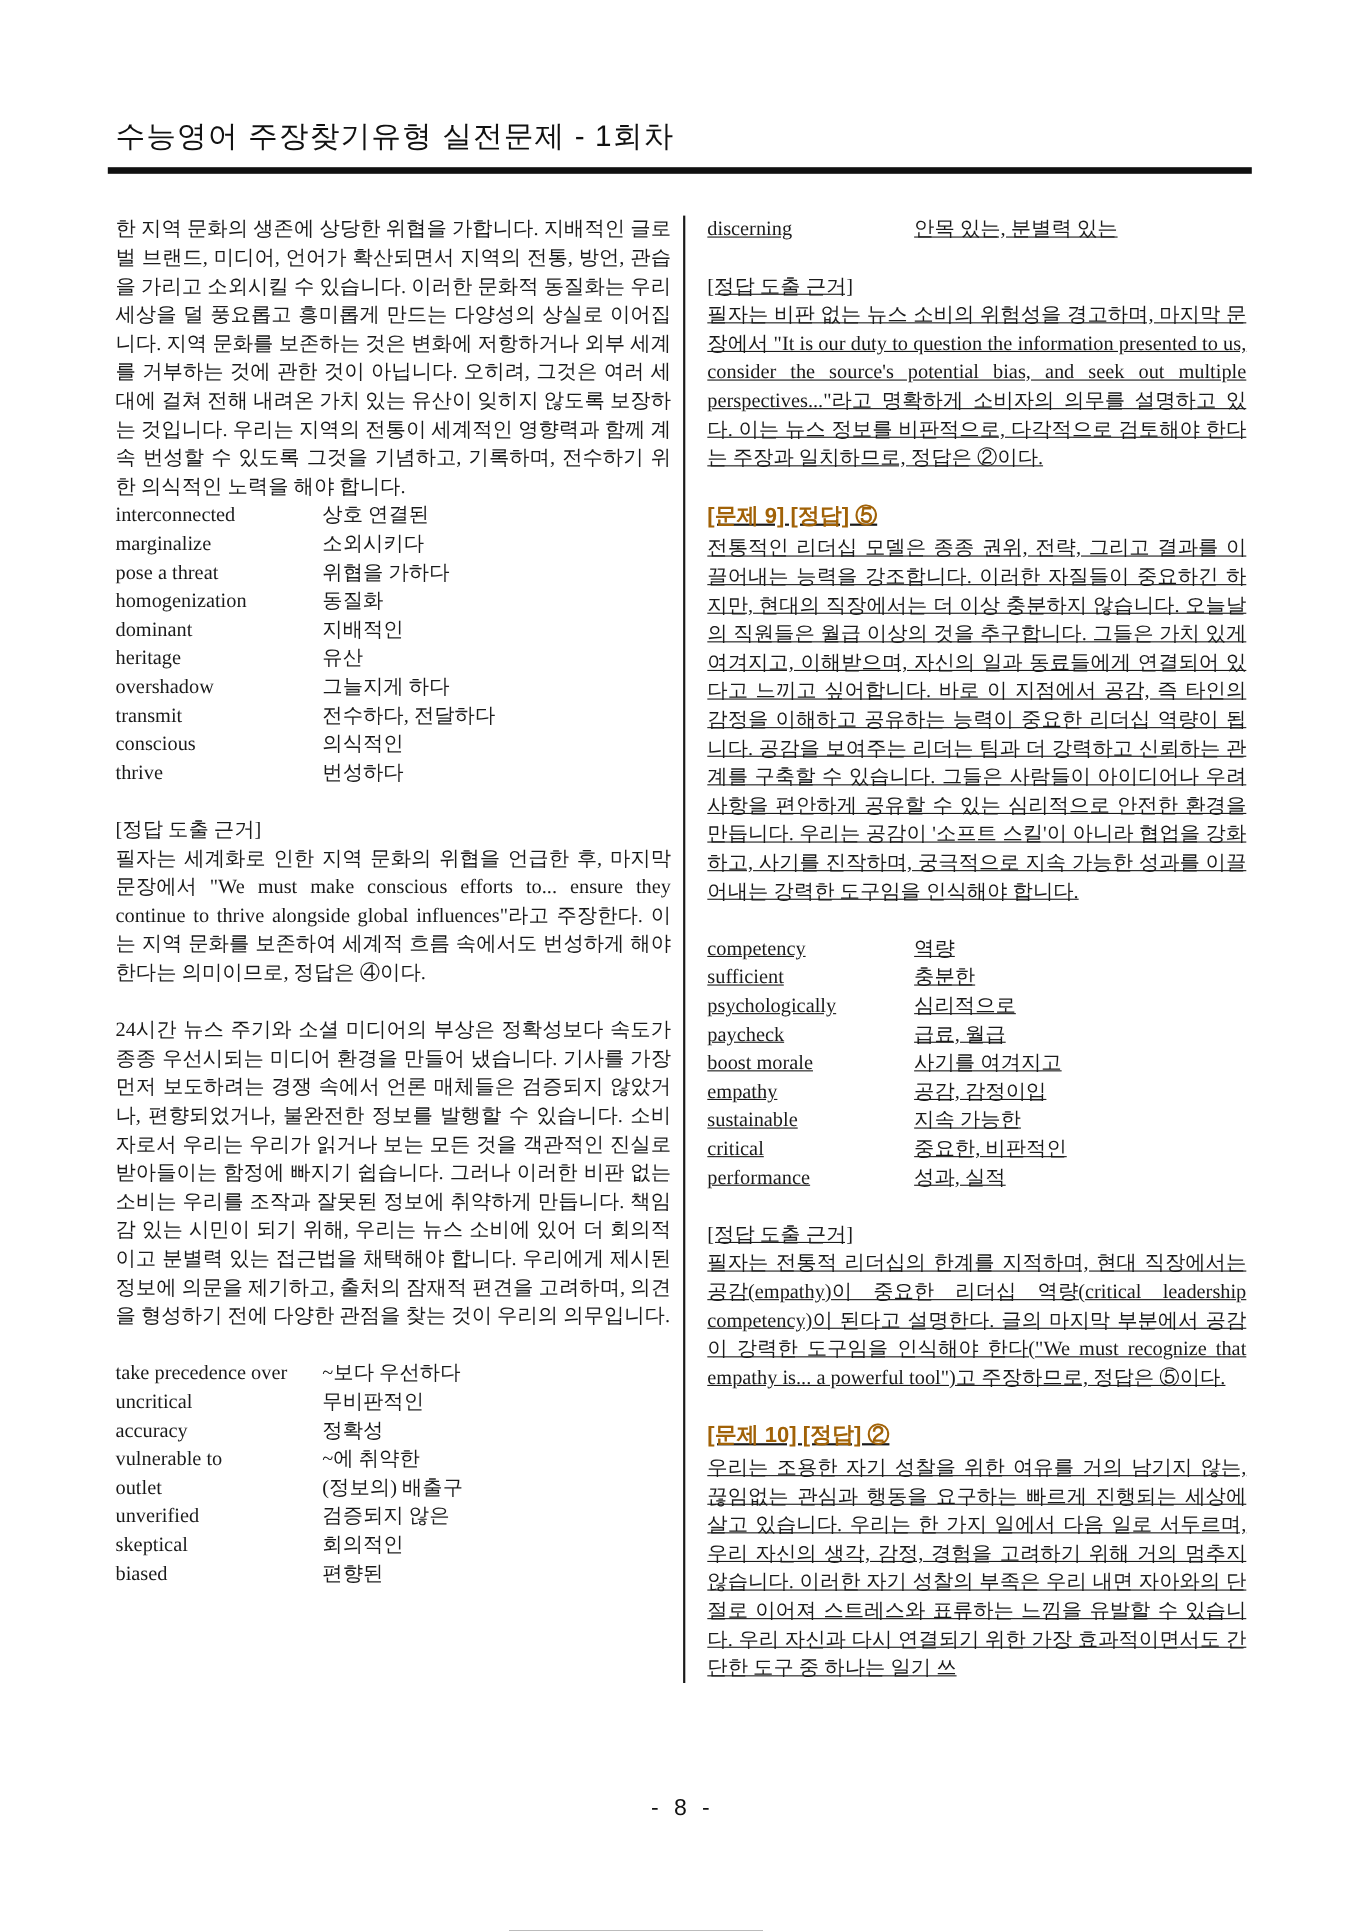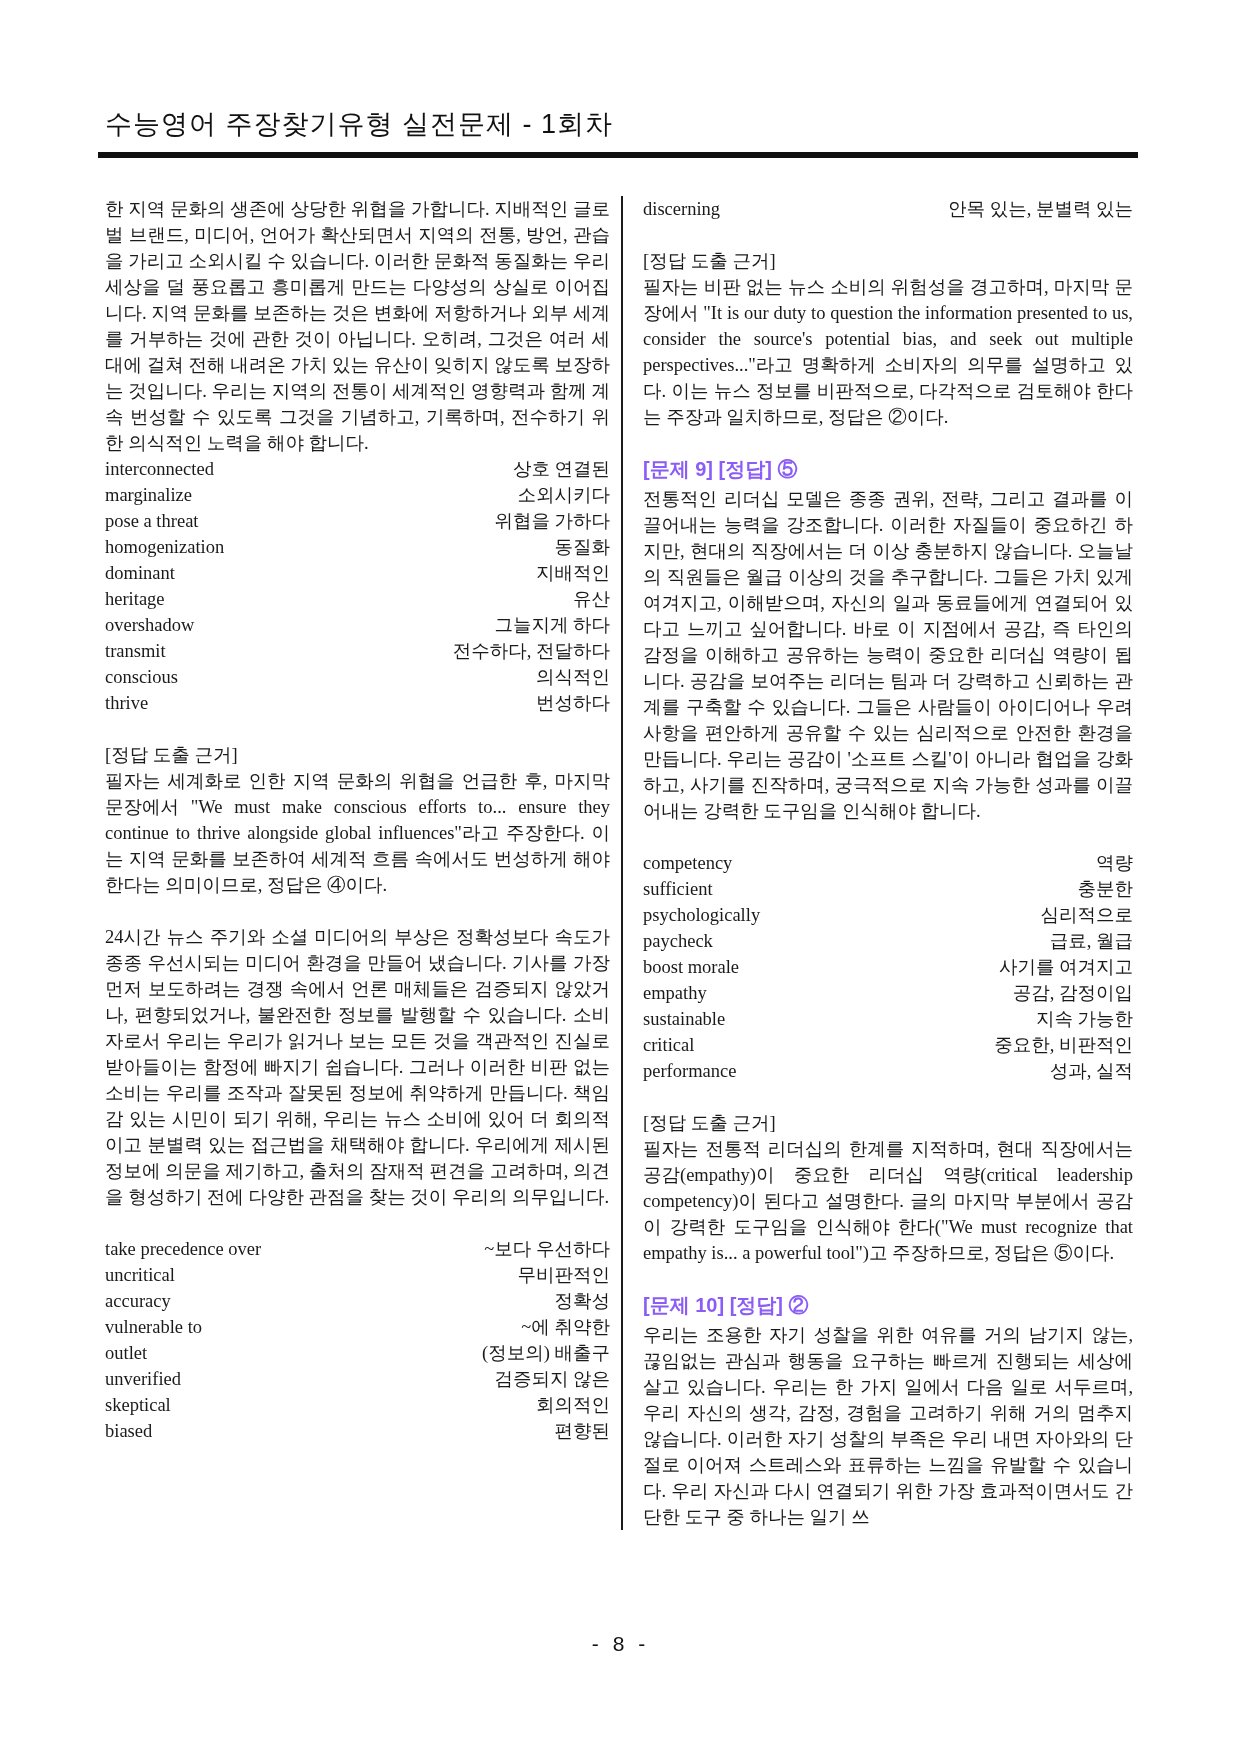--- a/index.html
+++ b/index.html
@@ -25,42 +25,42 @@
     width:1040px; height:6px;
     background:#101010;
   }
   
   .columns {
     position:absolute; left:105px; top:196px;
     display:flex; align-items:stretch;
   }
   .col { font-size:18.5px; line-height:26px; text-align:justify; }
   .col-left  { width:505px; }
-  .col-right { width:490px; }
+  .col-right { width:490px;text-decoration:underline; }
   .divider {
     width:2px; background:#1a1a1a;
     margin-left:11px; margin-right:20px;
     align-self:stretch;
   }
   .block { margin:0 0 26px 0; }
   .block:last-child { margin-bottom:0; }
   p.para { margin:0; }
   .rationale-label { margin:0; text-align:left; }
   .prob-heading {
     font-family:"Liberation Sans", sans-serif;
     font-weight:700; font-size:20px;
     text-align:left;
     margin:0 0 4px 0;
-    color:#8b5cf6;
+    color:#a16207;
   }
   
   .vocab { }
   .vrow { display:flex; }
   .vword { min-width:180px; flex:0 0 auto; padding-right:8px; }
-  .vmean { flex:1 1 auto; text-align:right; }
+  .vmean { flex:1 1 auto; text-align:left; }
   
   .footer {
     position:absolute; left:0; top:1632px; width:100%;
     text-align:center;
     font-family:"Liberation Sans", sans-serif;
     font-size:21px; letter-spacing:4px; color:#111;
   }
 </style>
 </head>
 <body>

